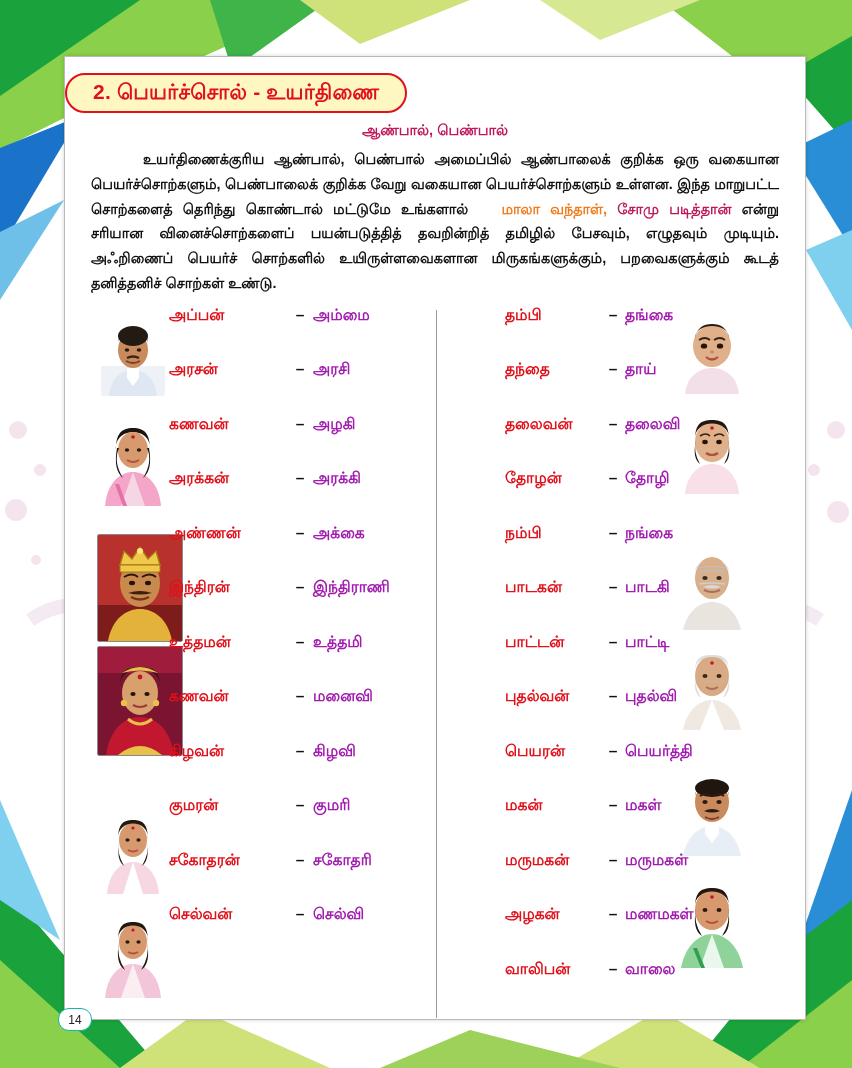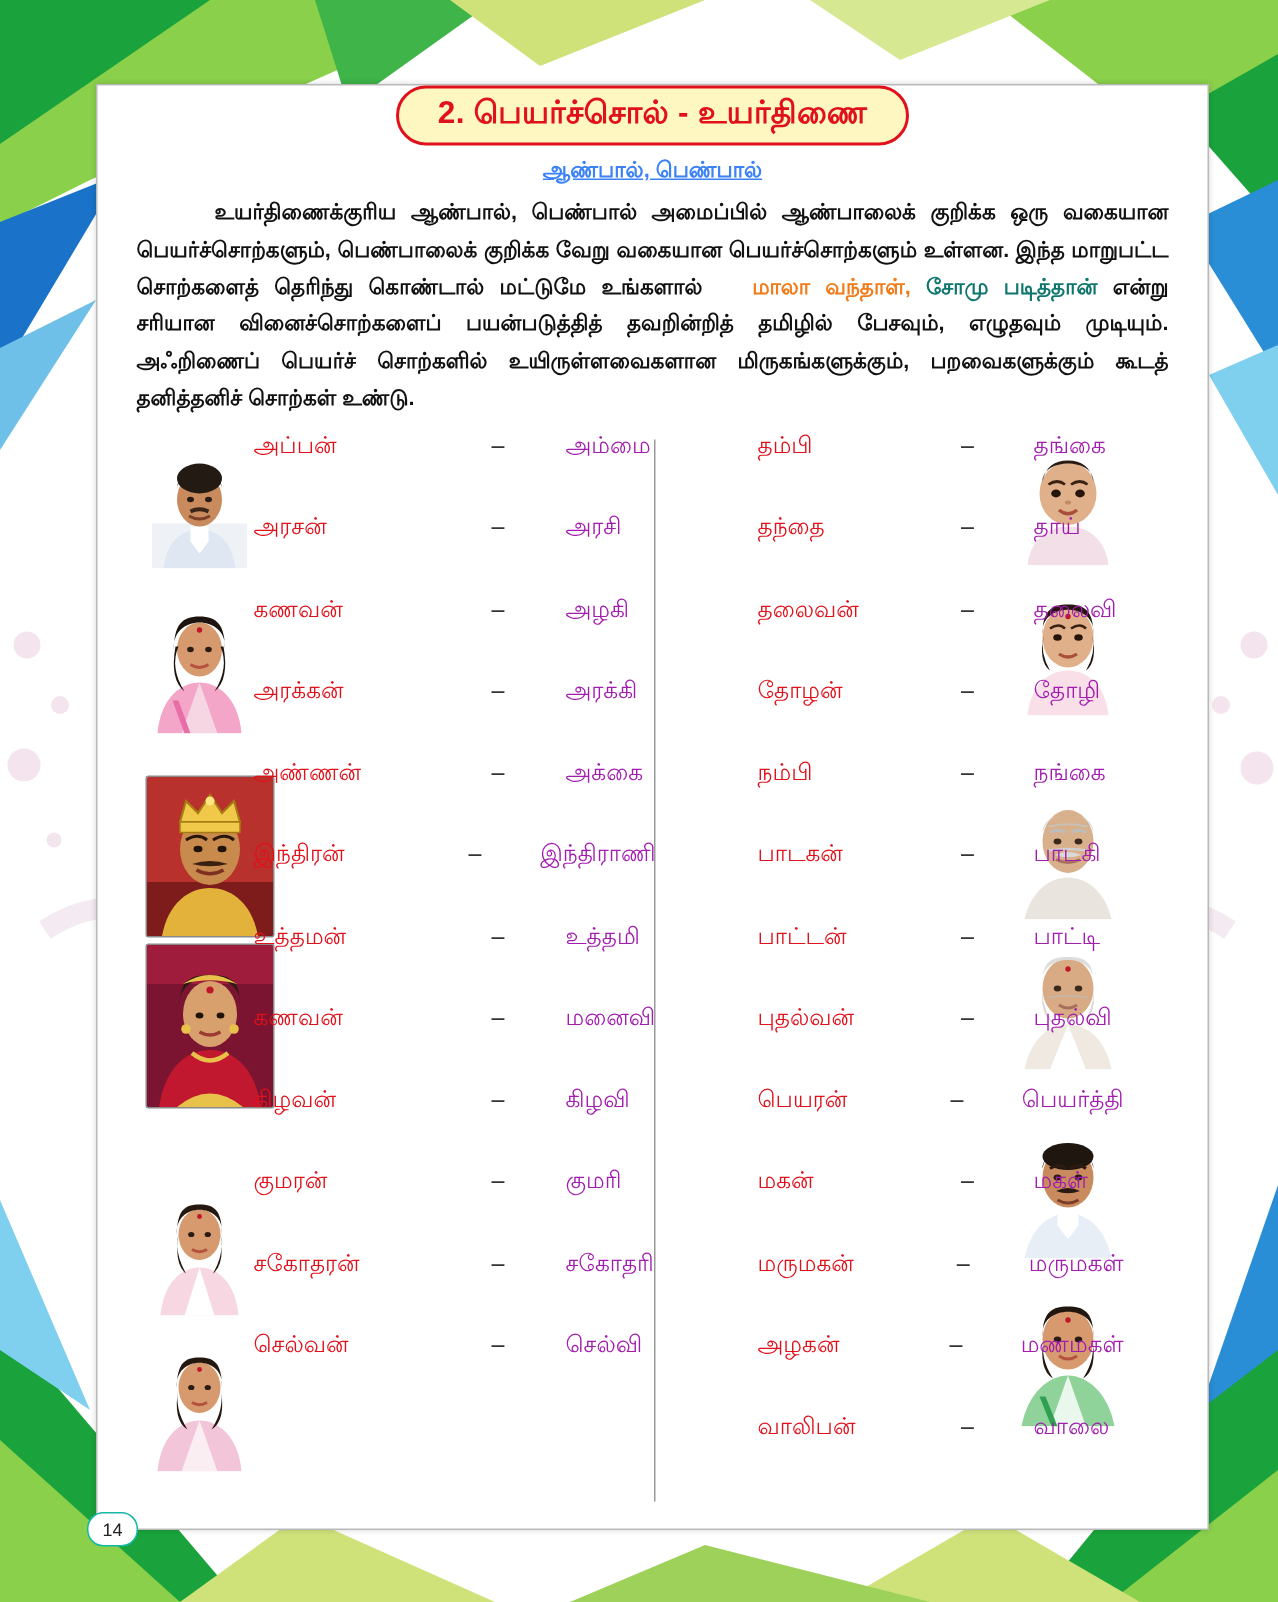--- a/index.html
+++ b/index.html
@@ -33,56 +33,55 @@
     width: 740px;
     height: 962px;
     background: #ffffff;
     border: 1px solid #b9b9b9;
     box-shadow: 0 0 4px rgba(0,0,0,0.18);
     z-index: 3;
   }
 
   
   .title-wrap {
-    text-align: center;
+    margin-top: 16px;
   }
   .title-banner {
     display: inline-block;
     background: #fff7c2;
     border: 2px solid #e0111b;
     border-radius: 22px;
     padding: 5px 26px 7px 26px;
     color: #e0111b;
     font-size: 21px;
     font-weight: bold;
     letter-spacing: 0.2px;
     line-height: 1.15;
   }
 
   .subtitle {
     text-align: center;
-    color: #3b82f6;
+    color: #be185d;
     font-weight: bold;
     font-size: 14.5px;
     margin-top: 9px;
-    text-decoration: underline;
   }
 
   
   .intro {
     margin: 7px 26px 0 26px;
     font-size: 14.4px;
     line-height: 1.72;
     color: #111111;
     text-align: justify;
     font-weight: bold;
   }
   .intro .ind { display:inline-block; width: 52px; }
   .hl-orange { color: #f07c1b; margin-left: 23px; }
-  .hl-green  { color: #0f766e; }
+  .hl-green  { color: #be185d; }
 
   
   .table-area {
     position: relative;
     margin-top: 10px;
     height: 712px;
   }
   .vrule {
     position: absolute;
     left: 50.2%;
@@ -97,23 +96,22 @@
     top: 0;
   }
   .col-left  { left: 104px;  width: 268px; }
   .col-right { left: 440px;  width: 244px; }
 
   .pair {
     display: flex;
     align-items: baseline;
     height: 54.5px;
     font-size: 15.5px;
-    font-weight: normal;
+    font-weight: bold;
     white-space: nowrap;
-    gap: 32px;
   }
   .pair .m {
     color: #e0111b;
     width: 118px;
     display: inline-block;
   }
   .pair .dash {
     color: #111111;
     width: 26px;
     display: inline-block;

